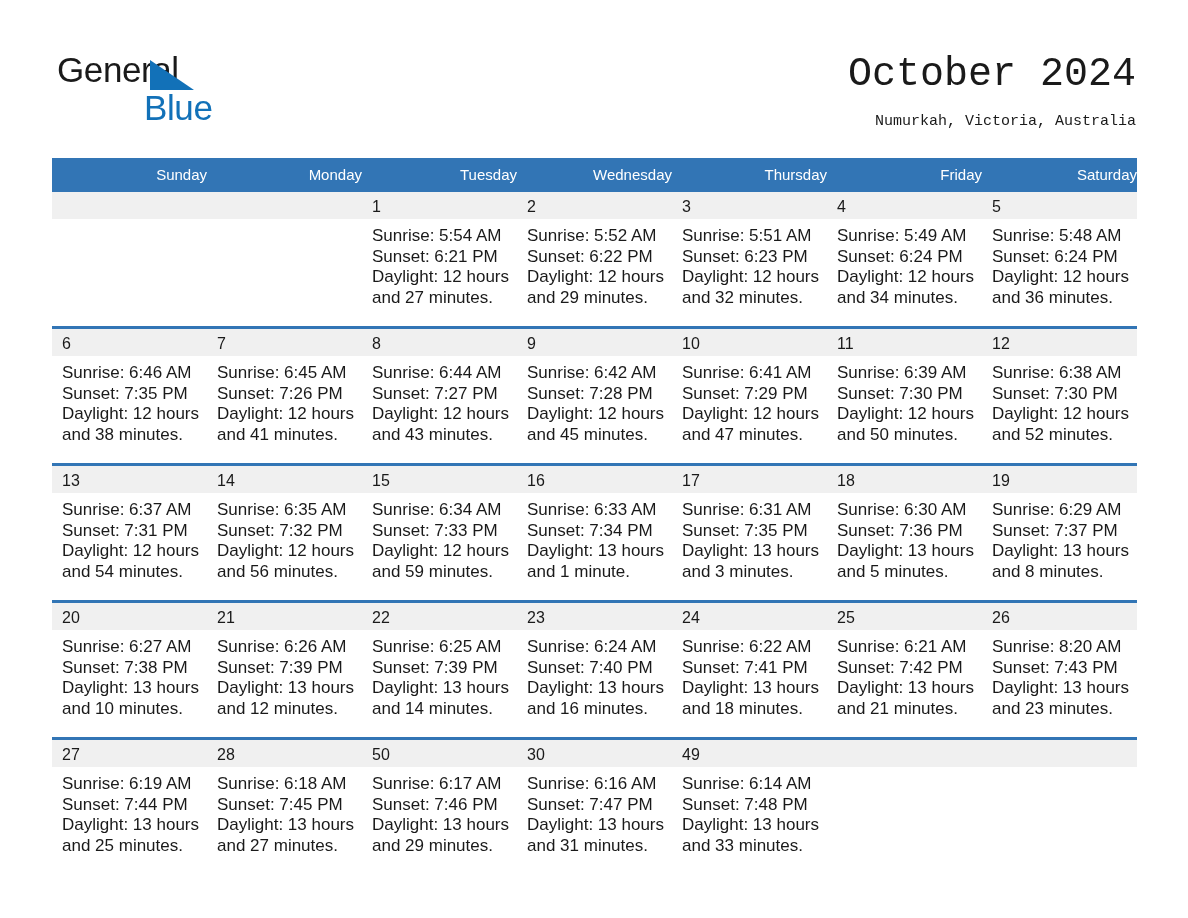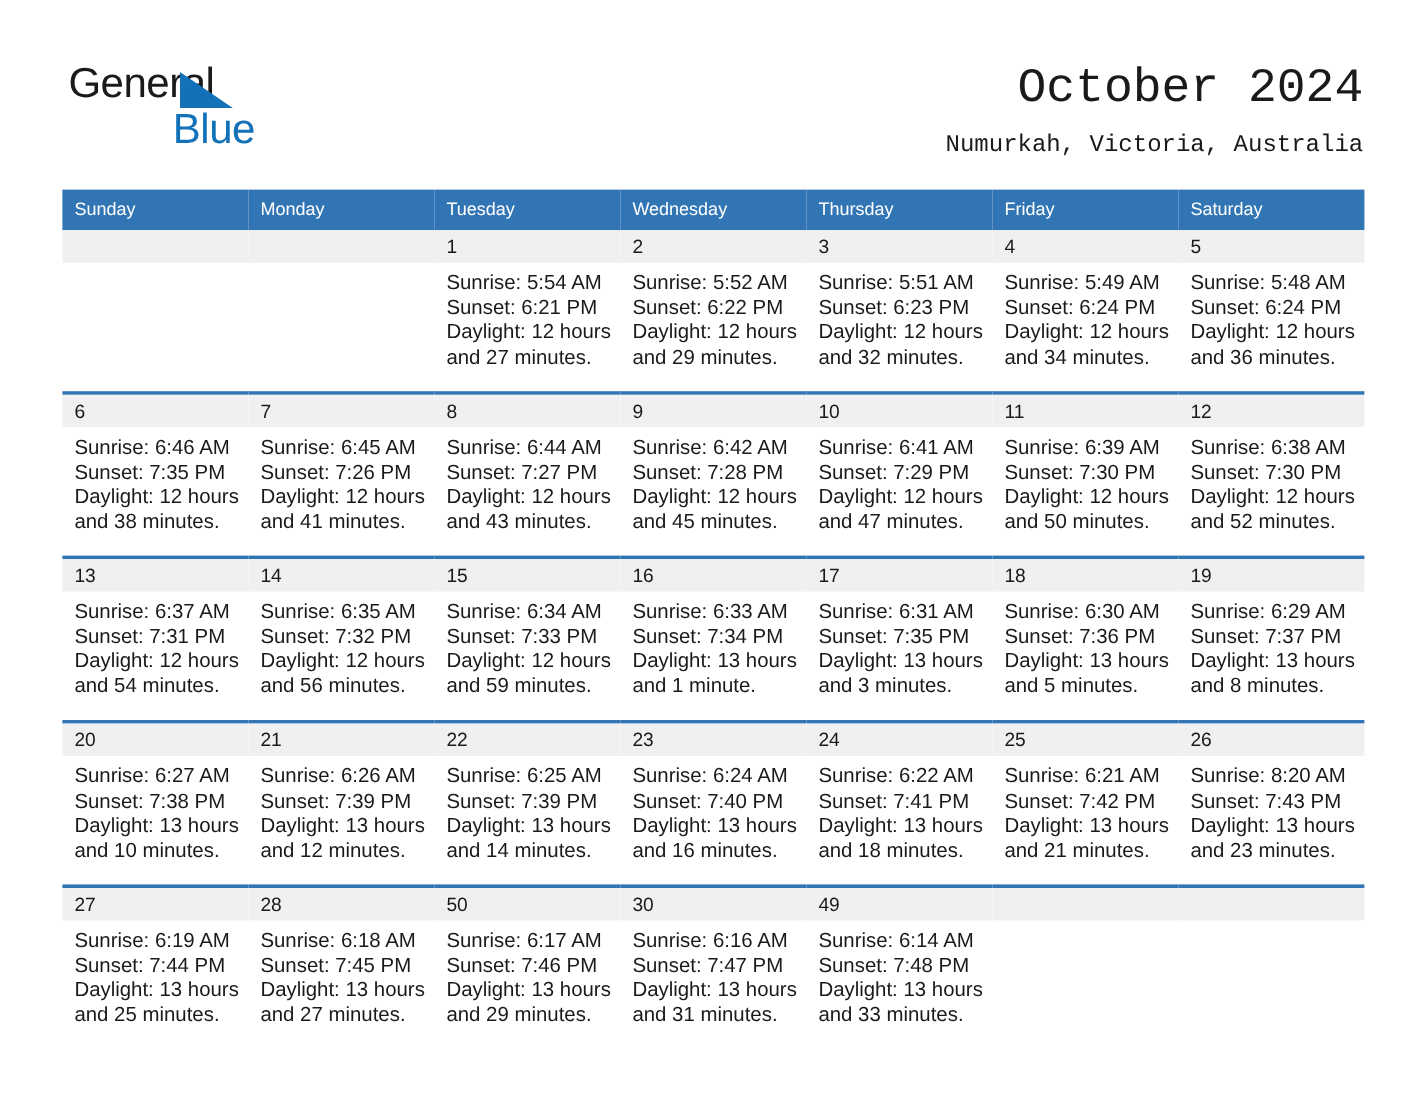--- a/index.html
+++ b/index.html
@@ -76,21 +76,21 @@
   }
   .month-title {
     font-size: 40px;
     line-height: 50px;
     font-weight: 400;
     color: #1a1a1a;
     white-space: nowrap;
   }
   .location-title {
     margin-top: 8px;
-    font-size: 20px;
+    font-size: 15px;
     line-height: 28px;
     font-weight: 400;
     color: #1a1a1a;
     white-space: nowrap;
   }
 
   
   .calendar {
     position: absolute;
     left: 52px;
@@ -99,21 +99,21 @@
     border-collapse: collapse;
     table-layout: fixed;
   }
   .calendar col { width: 155px; }
 
   thead th {
     background: #3275b5;
     color: #ffffff;
     font-size: 15px;
     font-weight: 400;
-    text-align: left;
+    text-align: right;
     padding: 8px 0 9px 10px;
     height: 18px;
     vertical-align: middle;
     box-sizing: border-box;
   }
 
   tbody td {
     vertical-align: top;
     padding: 0;
     border-top: 3px solid #3275b5;

